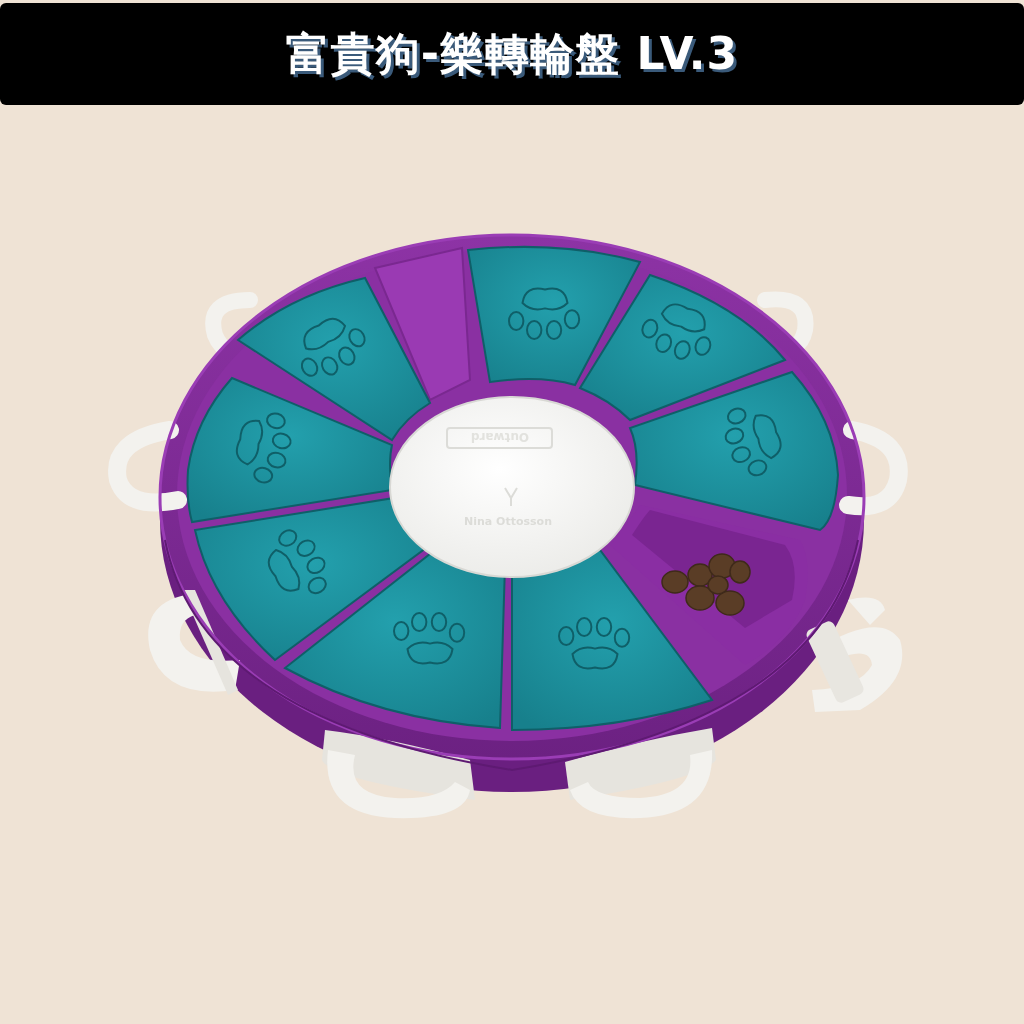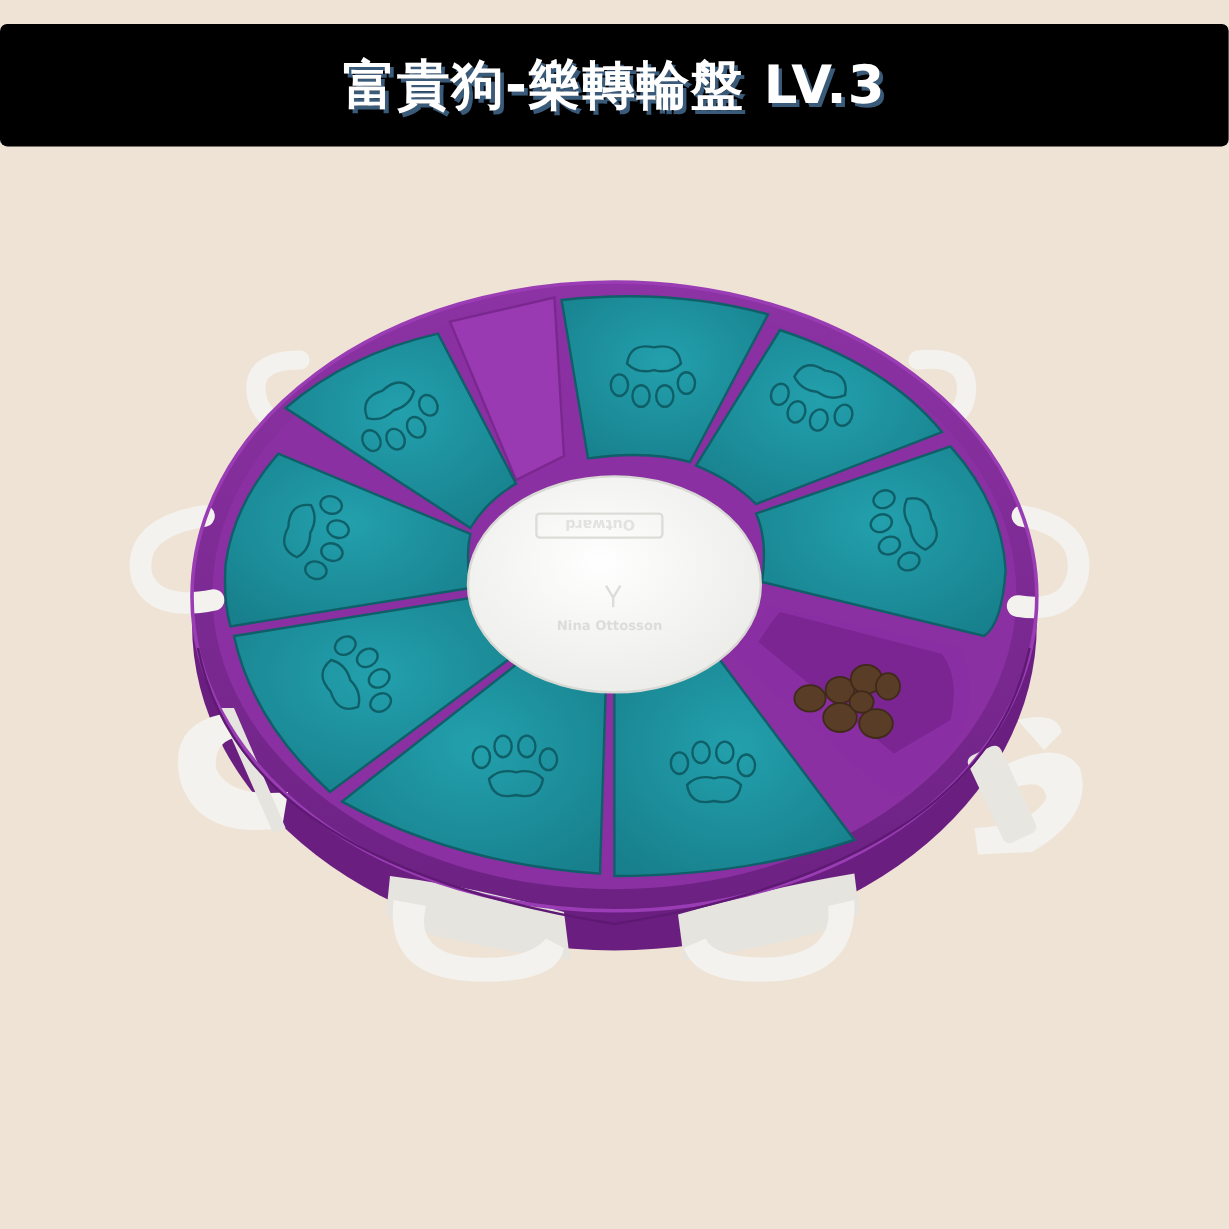--- a/index.html
+++ b/index.html
@@ -3,21 +3,21 @@
 <meta charset="utf-8">
 <style>
   html, body { margin:0; padding:0; }
   body {
     width:1024px; height:1024px; overflow:hidden;
     background:#efe3d5;
     position:relative;
     font-family:"DejaVu Sans", "Liberation Sans", sans-serif;
   }
   .title-bar {
-    position:absolute; left:0; top:20px; width:1024px; height:102px;
+    position:absolute; left:0; top:3px; width:1024px; height:102px;
     background:#000; border-radius:6px;
     display:flex; align-items:center; justify-content:center;
   }
   .title-text {
     color:#fff; font-size:44px; font-weight:bold; letter-spacing:1px;
     text-shadow:3px 3px 0 #3a5a7a;
   }
   .product {
     position:absolute; left:0; top:110px; width:1024px; height:914px;
   }

